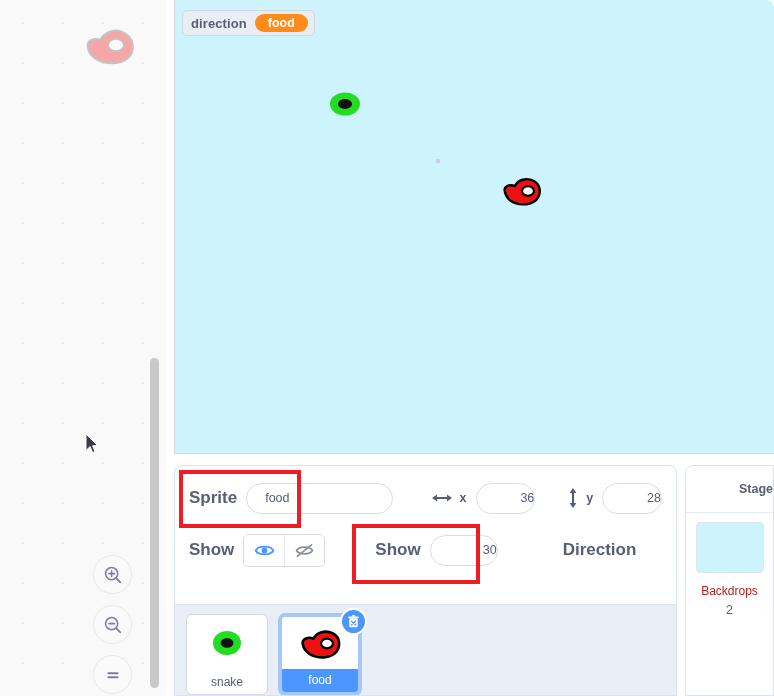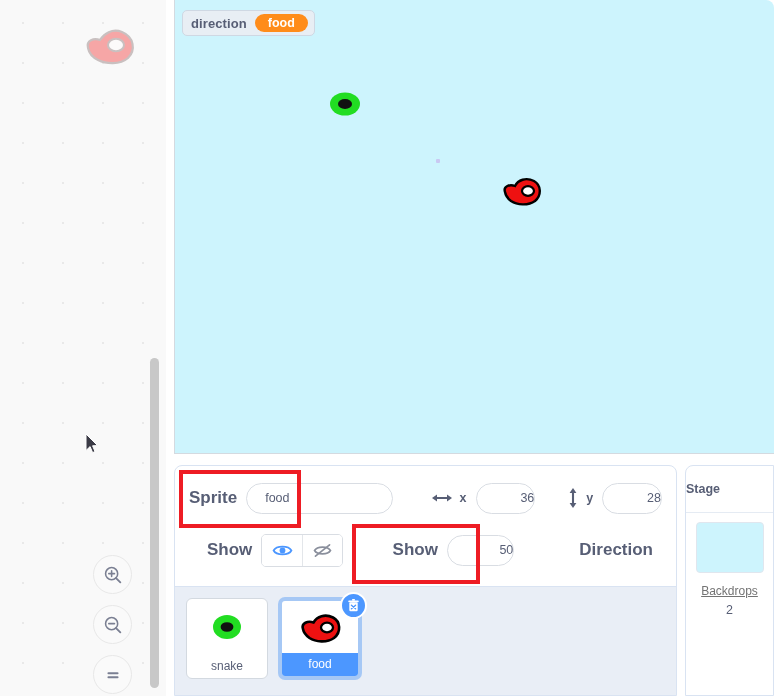--- a/index.html
+++ b/index.html
@@ -123,25 +123,25 @@
   .show-btn {
     width: 40px; height: 31px;
     display: flex; align-items: center; justify-content: center;
     background: #ffffff; cursor: pointer;
   }
   .show-btn.divider { border-left: 1px solid #e3e6ea; }
 
   
   .sprite-selector {
     position: absolute; left: 0; bottom: 0;
-    width: 503px; height: 109px;
+    width: 503px; height: 91px;
     background: #e9eef6;
     border-top: 1px solid #d9e3f2;
     padding: 11px 0 0 11px;
-    display: flex; gap: 11px;
+    display: flex; gap: 11px; align-items: flex-end;
   }
   .sprite-tile {
     position: relative;
     width: 82px; height: 81px;
     background: #ffffff;
     border: 1px solid #d3d9e0;
     border-radius: 6px;
     display: flex; flex-direction: column; align-items: center;
     cursor: pointer;
   }
@@ -174,35 +174,35 @@
 
   
   .stage-selector {
     position: absolute; left: 685px; top: 465px;
     width: 89px; height: 231px;
     background: #ffffff;
     border: 1px solid #d9e3f2;
     border-radius: 8px 0 0 0;
   }
   .stage-header {
-    height: 47px; line-height: 47px; text-align: left;
+    height: 47px; line-height: 47px; text-align: right;
     font-size: 12.5px; font-weight: bold; color: #575e75;
     border-bottom: 1px solid #e5ebf3;
   }
   .stage-thumb-box {
     margin: 9px auto 0 auto;
     width: 68px; height: 51px;
     background: #cdf4fd;
     border: 1px solid #e0e6ee;
     border-radius: 4px;
     cursor: pointer;
   }
   .backdrops-label {
     margin-top: 11px; text-align: center;
-    font-size: 12px; color: #737373; text-decoration: underline;
+    font-size: 12px; color: #b91c1c;
   }
   .backdrops-count {
     margin-top: 5px; text-align: center;
     font-size: 12.5px; color: #575e75;
   }
 
   
   .annot {
     position: absolute;
     border: 4px solid #ee1c24;
@@ -304,39 +304,39 @@
           <svg viewBox="0 0 12 22" width="12" height="22">
             <line x1="6" y1="3" x2="6" y2="19" stroke="#575e75" stroke-width="2.1"></line>
             <path d="M6 1 L2.6 6 L9.4 6 Z" fill="#575e75"></path>
             <path d="M6 21 L2.6 16 L9.4 16 Z" fill="#575e75"></path>
           </svg>
         </span>
         <span class="axis-letter">y</span>
         <div class="pill-input input-xy">28</div>
       </div>
 
-      <div class="info-row" style="margin-top:12px;margin-left:18px;">
+      <div class="info-row" style="margin-top:12px;">
         <span class="info-label">Show</span>
         <div class="show-group">
           <div class="show-btn">
             <svg viewBox="0 0 22 16" width="21" height="15">
               <path d="M1.5 8 C4.5 2.5 17.5 2.5 20.5 8 C17.5 13.5 4.5 13.5 1.5 8 Z" fill="none" stroke="#4c97ff" stroke-width="1.9"></path>
               <circle cx="11" cy="8" r="3.1" fill="#4c97ff"></circle>
             </svg>
           </div>
           <div class="show-btn divider">
             <svg viewBox="0 0 22 16" width="21" height="15">
               <path d="M2.5 8 C5.3 3.2 16.7 3.2 19.5 8 C16.7 12.8 5.3 12.8 2.5 8 Z" fill="none" stroke="#8a8f9c" stroke-width="1.8"></path>
               <line x1="3.5" y1="14" x2="18.5" y2="2" stroke="#8a8f9c" stroke-width="1.8" stroke-linecap="round"></line>
             </svg>
           </div>
         </div>
 
         <span class="info-label" style="margin-left:50px;">Show</span>
-        <div class="pill-input input-size">50</div>
+        <div class="pill-input input-size">30</div>
 
         <span class="info-label" style="margin-left:65px;">Direction</span>
       </div>
     </div>
 
     <div class="sprite-selector">
 
       <div class="sprite-tile">
         <div class="tile-thumb">
           <svg width="36" height="32" viewBox="0 0 36 32">

